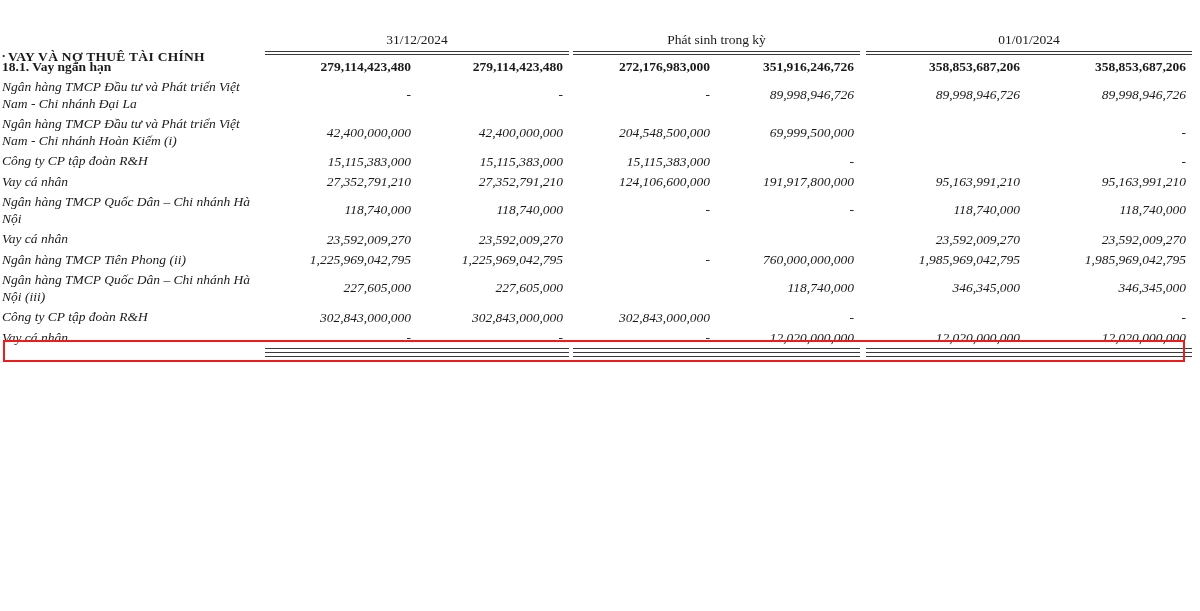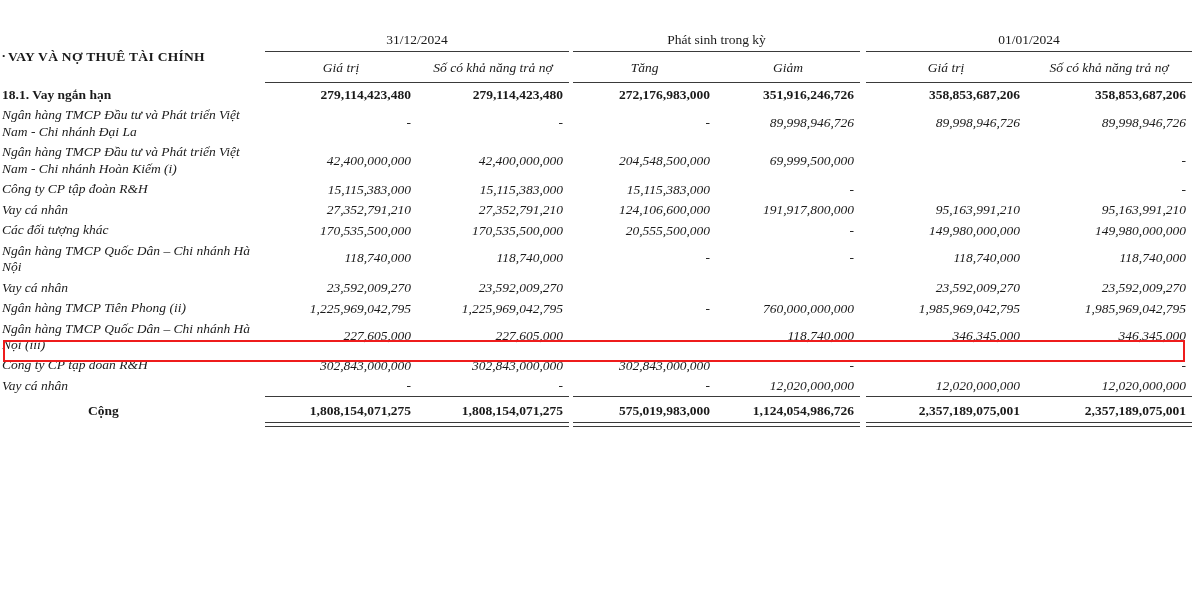--- a/index.html
+++ b/index.html
@@ -180,31 +180,20 @@
         <td class="grp" colspan="2">01/01/2024</td>
       </tr>
       <tr class="grp-rule-row">
         <td class="rule-none"></td>
         <td class="rule" colspan="2"></td>
         <td class="rule-none"></td>
         <td class="rule" colspan="2"></td>
         <td class="rule-none"></td>
         <td class="rule" colspan="2"></td>
       </tr>
-      <tr>
-        <td></td>
-        <td class="sub">Giá trị</td>
-        <td class="sub wrap2">Số có khả năng trả nợ</td>
-        <td></td>
-        <td class="sub">Tăng</td>
-        <td class="sub">Giảm</td>
-        <td></td>
-        <td class="sub">Giá trị</td>
-        <td class="sub">Số có khả năng trả nợ</td>
-      </tr>
       <tr class="grp-rule-row">
         <td class="rule-none"></td>
         <td class="rule" colspan="2"></td>
         <td class="rule-none"></td>
         <td class="rule" colspan="2"></td>
         <td class="rule-none"></td>
         <td class="rule" colspan="2"></td>
       </tr>
     </thead>
 
@@ -257,31 +246,20 @@
           <td class="label">Vay cá nhân</td>
           <td class="num">27,352,791,210</td>
           <td class="num">27,352,791,210</td>
           <td></td>
           <td class="num">124,106,600,000</td>
           <td class="num">191,917,800,000</td>
           <td></td>
           <td class="num">95,163,991,210</td>
           <td class="num">95,163,991,210</td>
         </tr>
-        <tr class="body-row">
-          <td class="label">Các đối tượng khác</td>
-          <td class="num">170,535,500,000</td>
-          <td class="num">170,535,500,000</td>
-          <td></td>
-          <td class="num">20,555,500,000</td>
-          <td class="num">-</td>
-          <td></td>
-          <td class="num">149,980,000,000</td>
-          <td class="num">149,980,000,000</td>
-        </tr>
         <tr class="body-row two-line">
           <td class="label">Ngân hàng TMCP Quốc Dân – Chi nhánh Hà Nội</td>
           <td class="num">118,740,000</td>
           <td class="num">118,740,000</td>
           <td></td>
           <td class="num">-</td>
           <td class="num">-</td>
           <td></td>
           <td class="num">118,740,000</td>
           <td class="num">118,740,000</td>
@@ -342,31 +320,20 @@
           <td class="num">12,020,000,000</td>
         </tr>
         <tr class="total-top">
           <td></td>
           <td class="rline" colspan="2"></td>
           <td></td>
           <td class="rline" colspan="2"></td>
           <td></td>
           <td class="rline" colspan="2"></td>
         </tr>
-        <tr class="total-row">
-          <td class="label center">Cộng</td>
-          <td class="num bold">1,808,154,071,275</td>
-          <td class="num bold">1,808,154,071,275</td>
-          <td></td>
-          <td class="num bold">575,019,983,000</td>
-          <td class="num bold">1,124,054,986,726</td>
-          <td></td>
-          <td class="num bold">2,357,189,075,001</td>
-          <td class="num bold">2,357,189,075,001</td>
-        </tr>
         <tr class="total-bot">
           <td></td>
           <td class="rline" colspan="2"></td>
           <td></td>
           <td class="rline" colspan="2"></td>
           <td></td>
           <td class="rline" colspan="2"></td>
         </tr>
       </tbody>
   </table>

